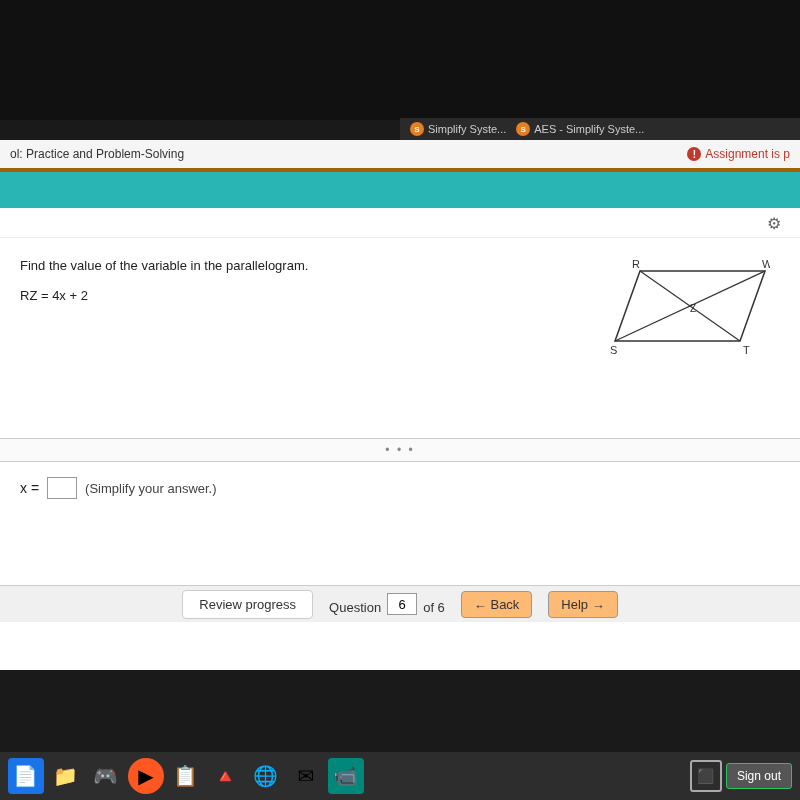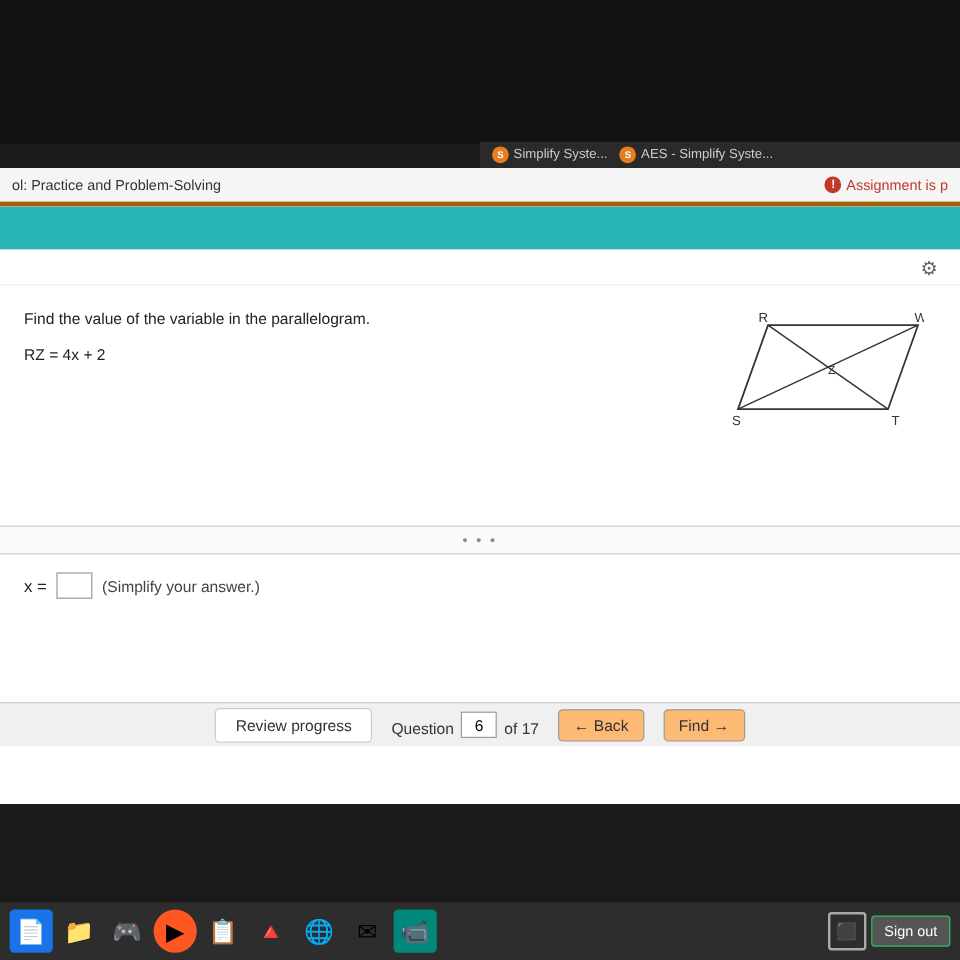--- a/index.html
+++ b/index.html
@@ -428,24 +428,24 @@
       <span class="answer-hint">(Simplify your answer.)</span>
     </div>
   </div>
 
 
   <div class="nav-bottom">
     <button class="review-progress-btn">Review progress</button>
     <div class="question-indicator">
       <span>Question</span>
       <input class="question-num-input" type="text" value="6" style="">
-      <span>of 17</span>
+      <span>of 6</span>
     </div>
     <button class="nav-btn">← Back</button>
-    <button class="nav-btn">Find →</button>
+    <button class="nav-btn">Help →</button>
   </div>
 
 </div>
 
 <div class="taskbar">
   <div class="taskbar-icon" style="background:#1a73e8;">📄</div>
   <div class="taskbar-icon">📁</div>
   <div class="taskbar-icon">🎮</div>
   <div class="taskbar-icon" style="background:#ff5722; border-radius:50%;">▶</div>
   <div class="taskbar-icon">📋</div>

